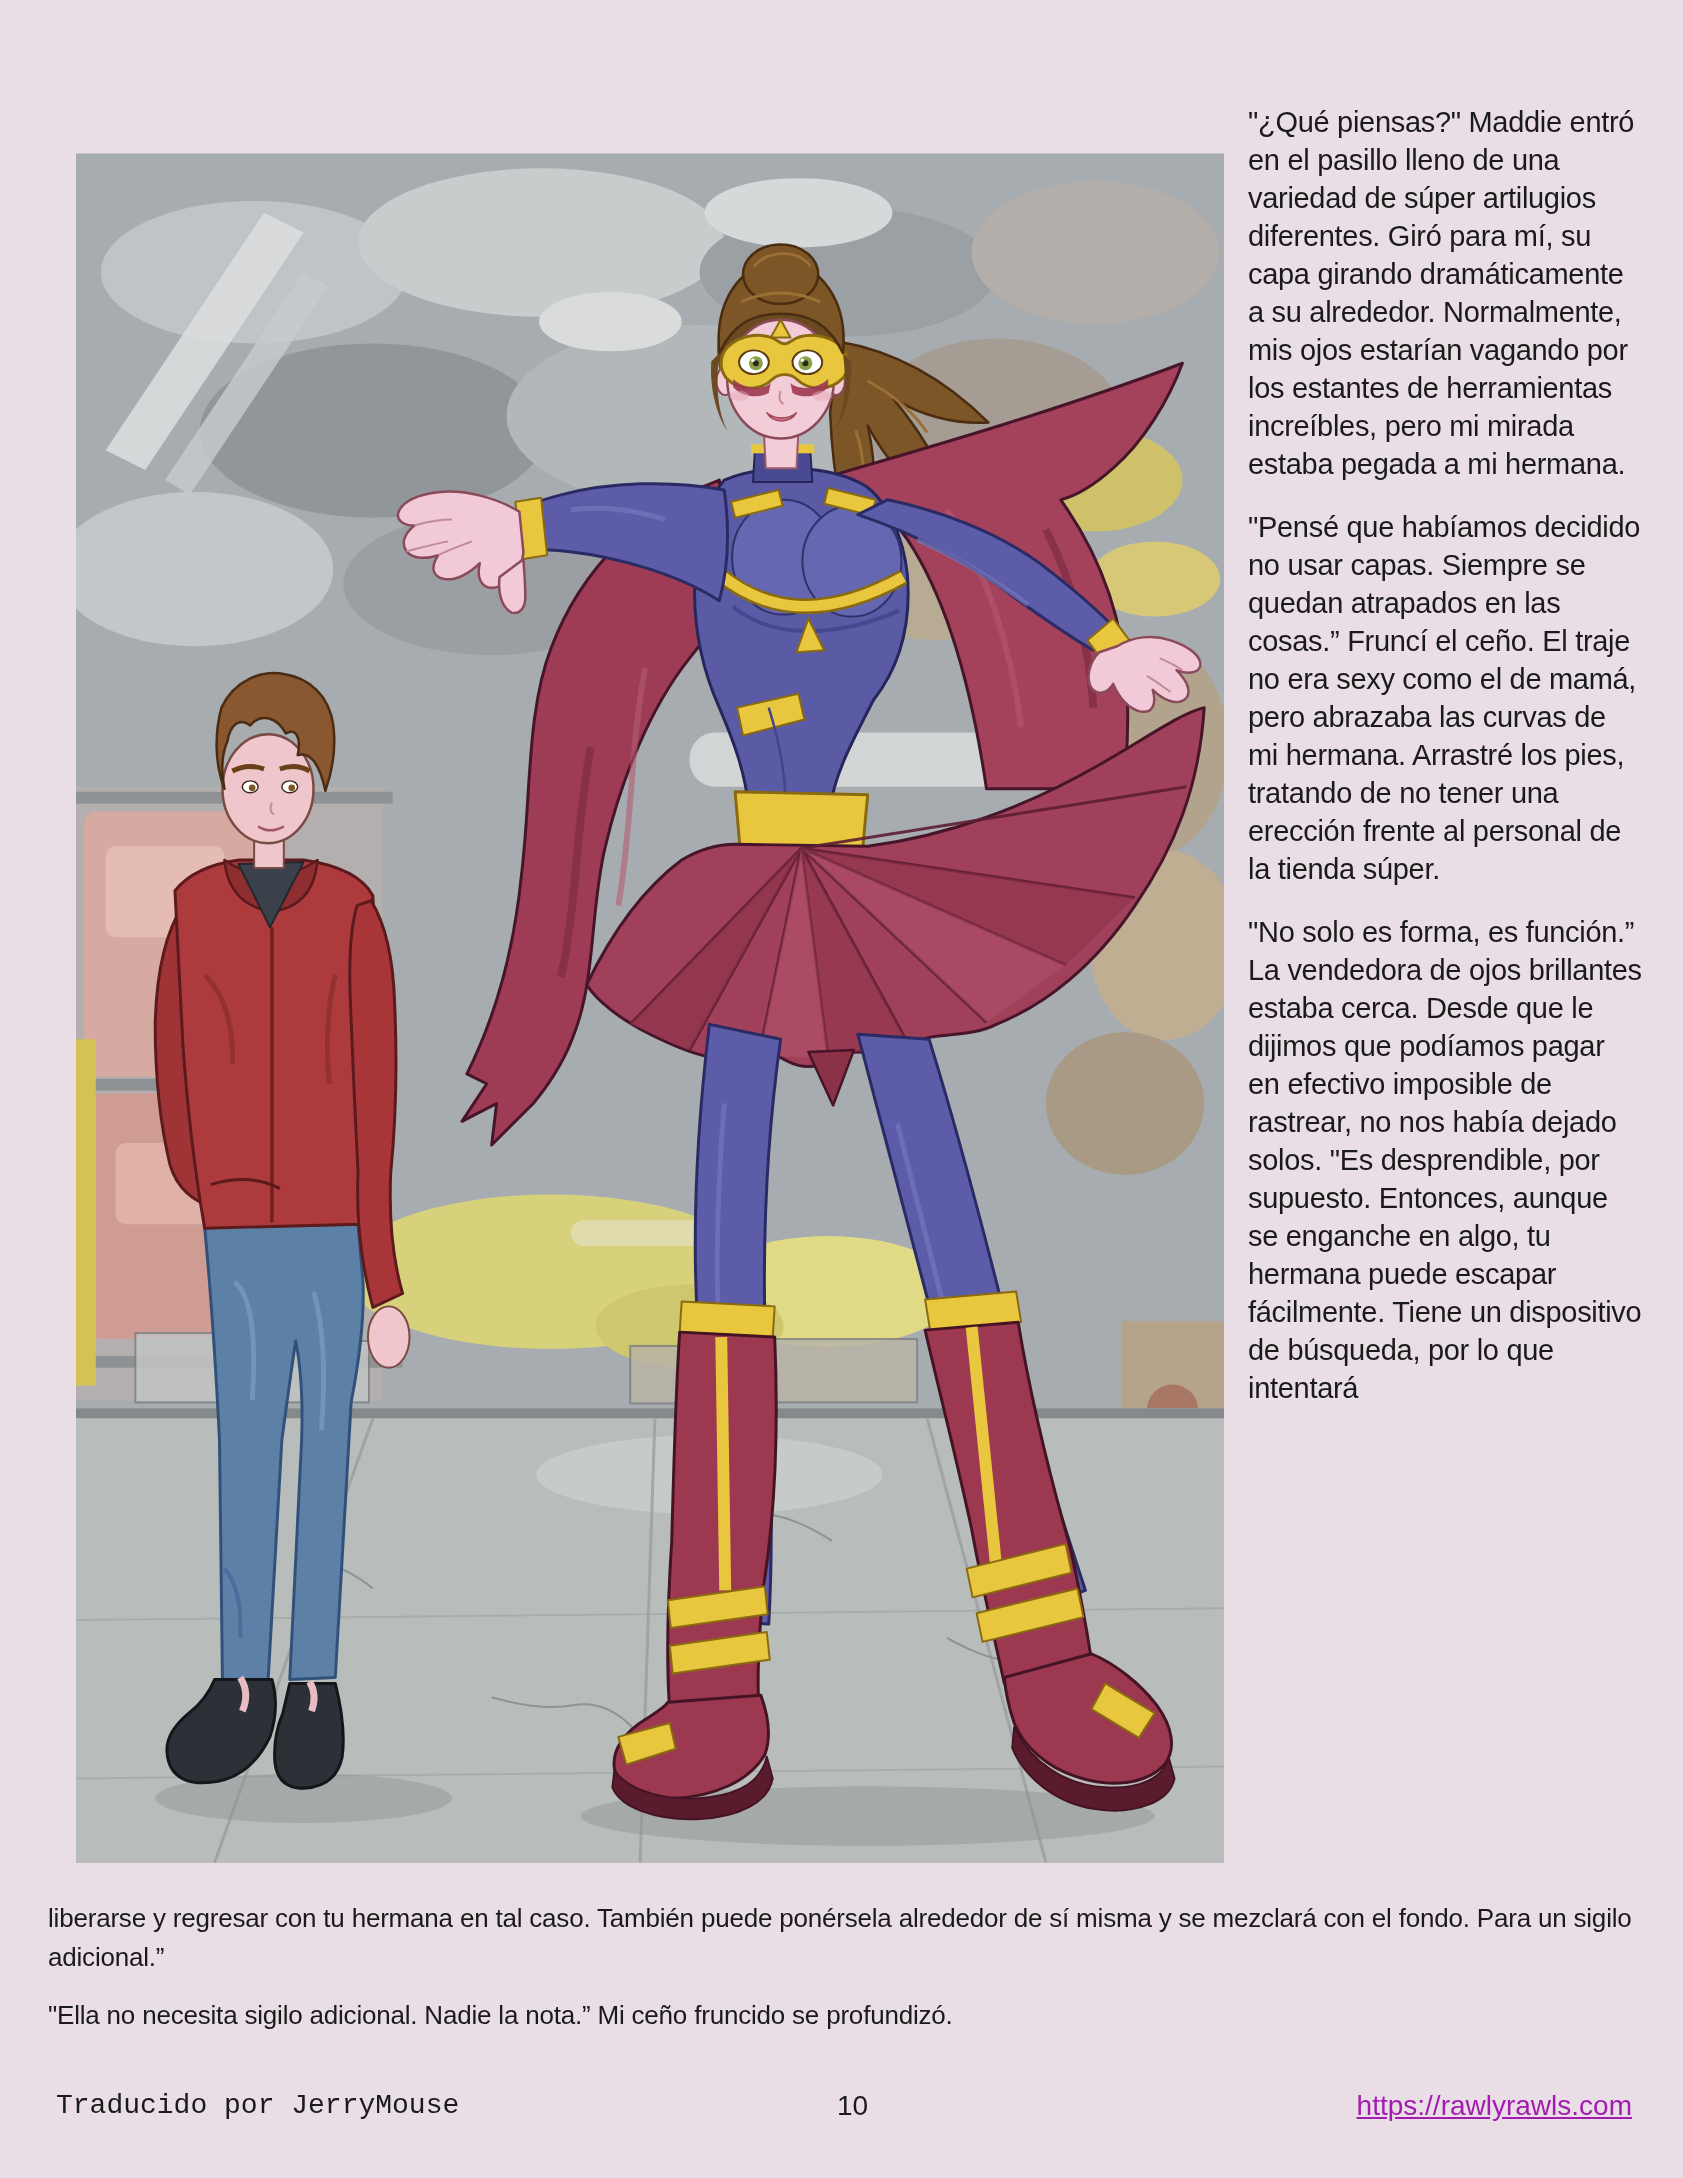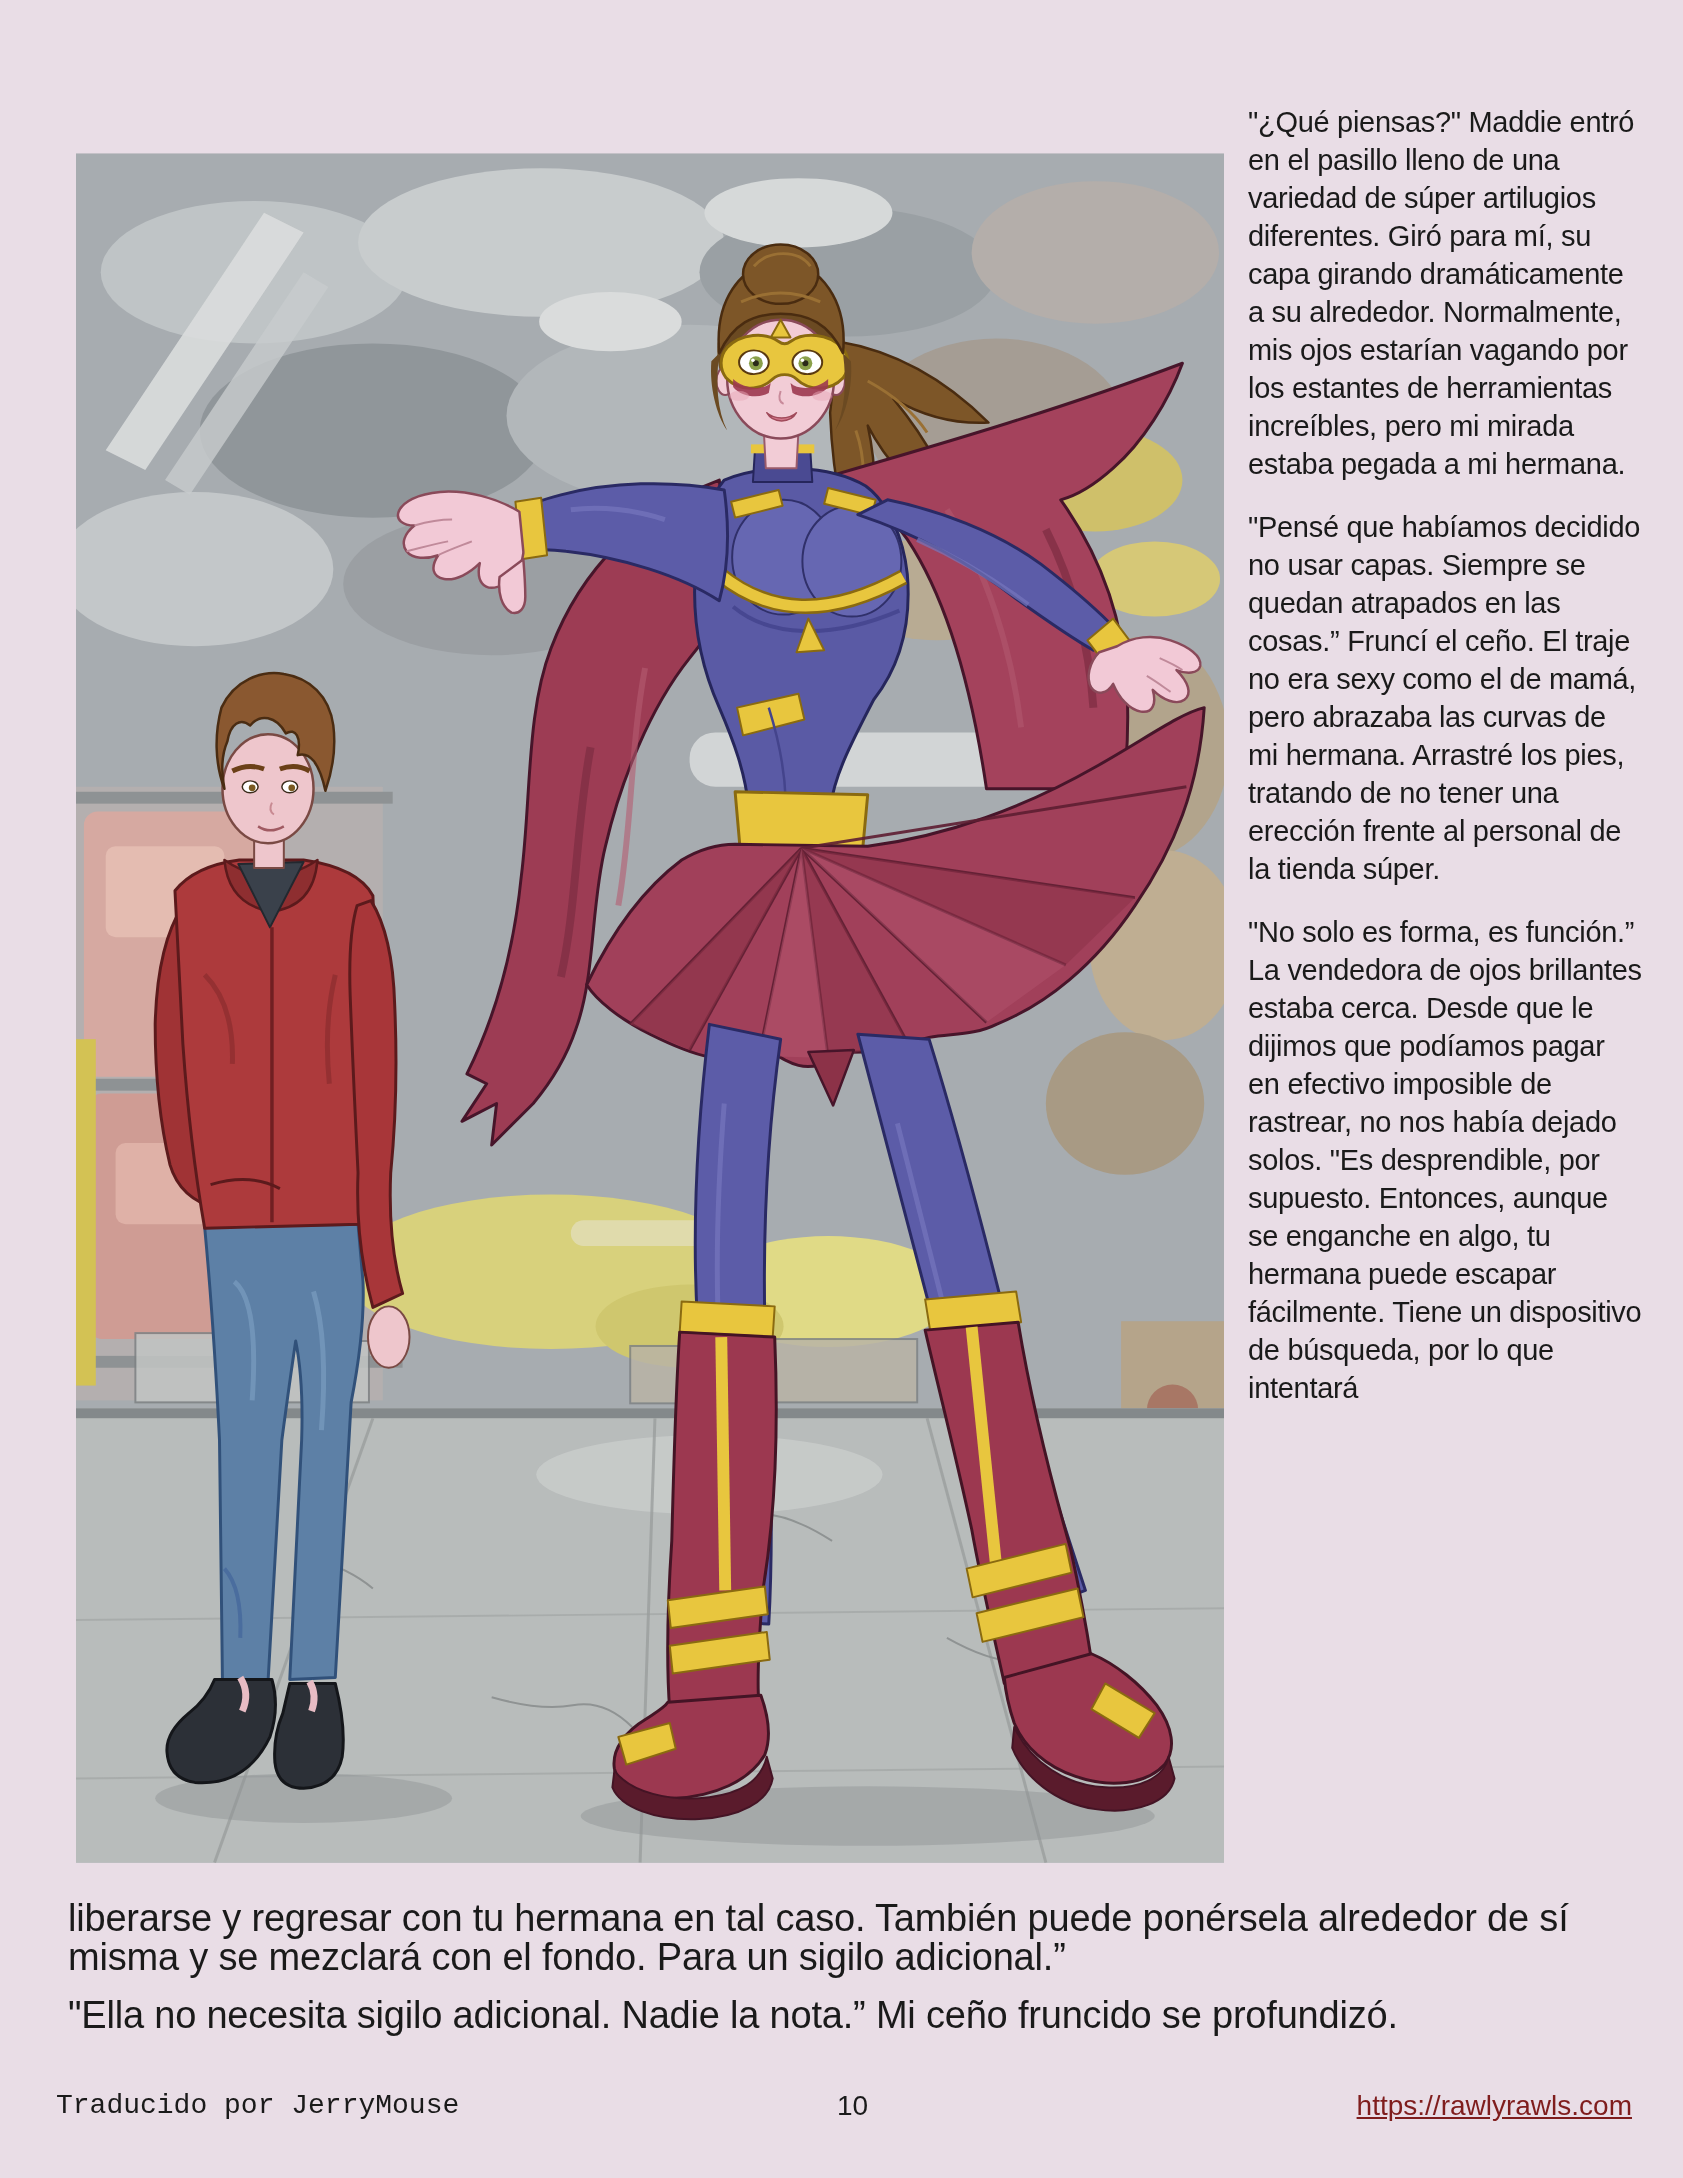--- a/index.html
+++ b/index.html
@@ -16,22 +16,22 @@
     position:absolute;left:76px;top:153px;width:1148px;height:1710px;margin:0;padding:0;
   }
   .illustration svg{display:block;}
   .text-column{
     position:absolute;left:1248px;top:103px;width:394px;
     font-size:29px;line-height:38px;letter-spacing:-0.3px;
     text-align:left;
   }
   .text-column p{margin:0 0 25px 0;}
   .bottom-text{
-    position:absolute;left:68px;top:1899px;width:1584px;
-    font-size:38px;line-height:39px;letter-spacing:-0.2px;
+    position:absolute;left:48px;top:1899px;width:1584px;
+    font-size:26px;line-height:39px;letter-spacing:-0.2px;
   }
   .bottom-text p{margin:0 0 19px 0;}
   .footer{
     position:absolute;left:56px;right:51px;top:2089px;
     font-size:28px;line-height:34px;
   }
   .footer .translator{position:absolute;left:0;top:0;font-family:Liberation Mono, monospace;}
   .footer .page-num{position:absolute;left:17px;right:0;top:0;text-align:center;}
   .footer .site-link{position:absolute;right:0;top:0;text-decoration:underline;color:#2222ce;}
 </style>
@@ -318,17 +318,17 @@
   </div>
 
   <div class="bottom-text">
     <p>liberarse y regresar con tu hermana en tal caso. También puede ponérsela alrededor de sí misma y se mezclará con el fondo. Para un sigilo adicional.”</p>
     <p>"Ella no necesita sigilo adicional. Nadie la nota.” Mi ceño fruncido se profundizó.</p>
   </div>
 
   <div class="footer">
     <span class="translator">Traducido por JerryMouse</span>
     <span class="page-num">10</span>
-    <a class="site-link" href="#" style="color: #7f1d1d;">https://rawlyrawls.com</a>
+    <a class="site-link" href="#" style="color: #a21caf;">https://rawlyrawls.com</a>
   </div>
 
 </div>
 
 
 </body></html>

